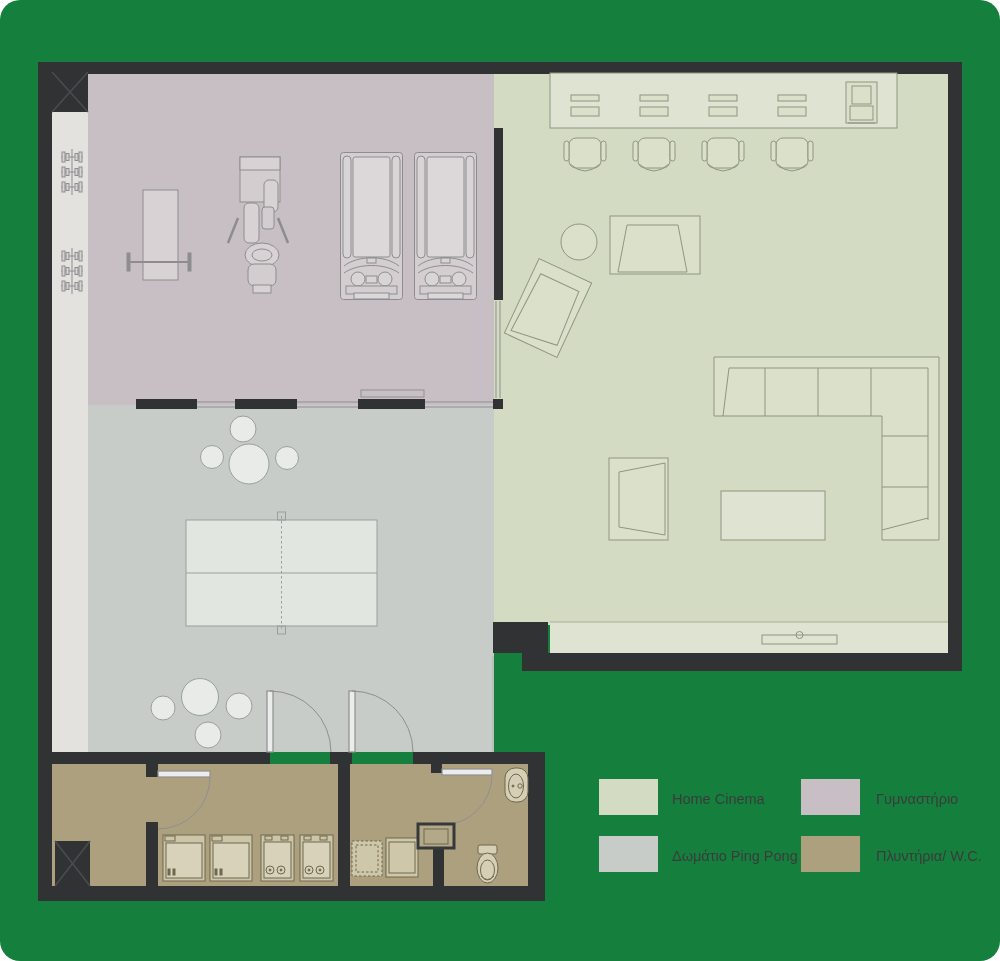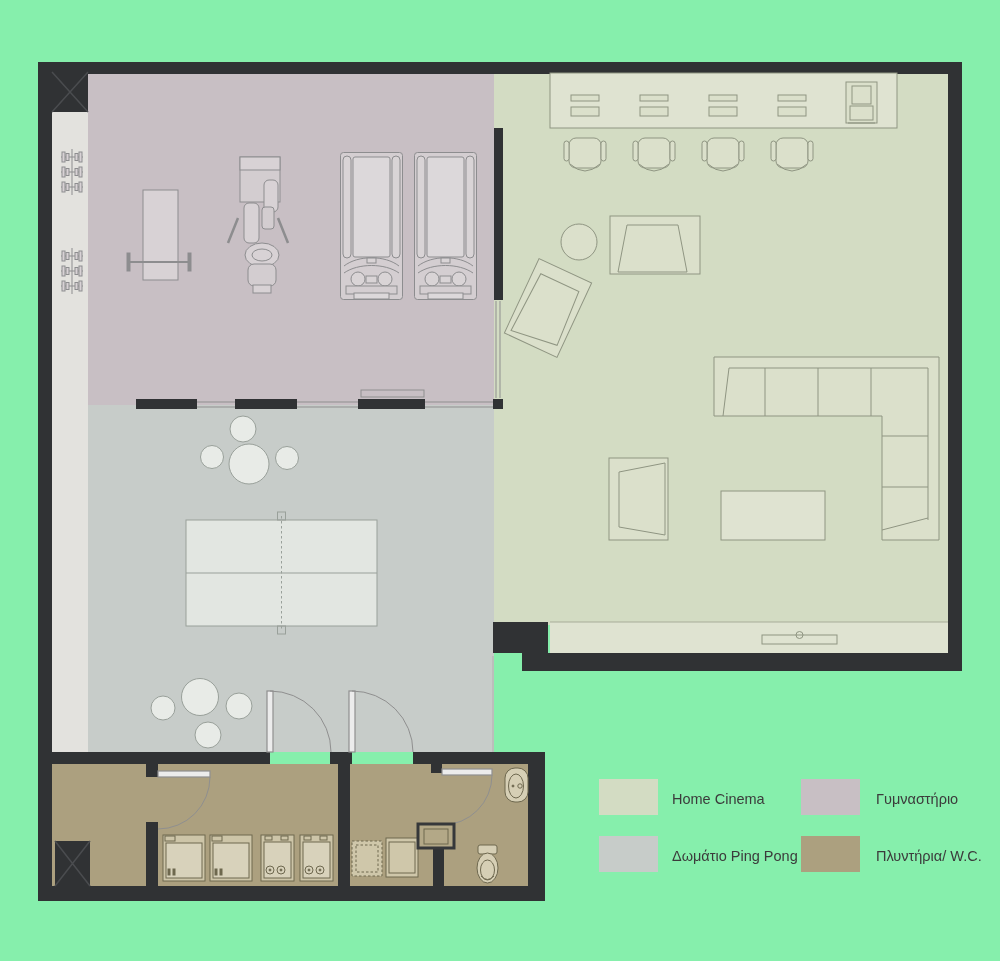--- a/index.html
+++ b/index.html
@@ -1,17 +1,17 @@
 <!DOCTYPE html>
 <html><head>
 <meta charset="utf-8">
 <style>
   html,body{margin:0;padding:0;background:#ffffff;}
-  .stage{position:relative;width:1000px;height:961px;background:#86efac;overflow:hidden;
-         font-family:"Liberation Sans", sans-serif;}
+  .stage{position:relative;width:1000px;height:961px;background:#15803d;overflow:hidden;
+         font-family:"Liberation Sans", sans-serif;border-radius:20px;}
   svg text{font-family:"Liberation Sans", sans-serif;}
 </style>
 </head>
 <body>
 
 <div class="stage">
 <svg width="1000" height="961" viewBox="0 0 1000 961">
 
   <g>
     <rect x="52" y="74" width="442" height="331" fill="#c8bfc4"></rect>

